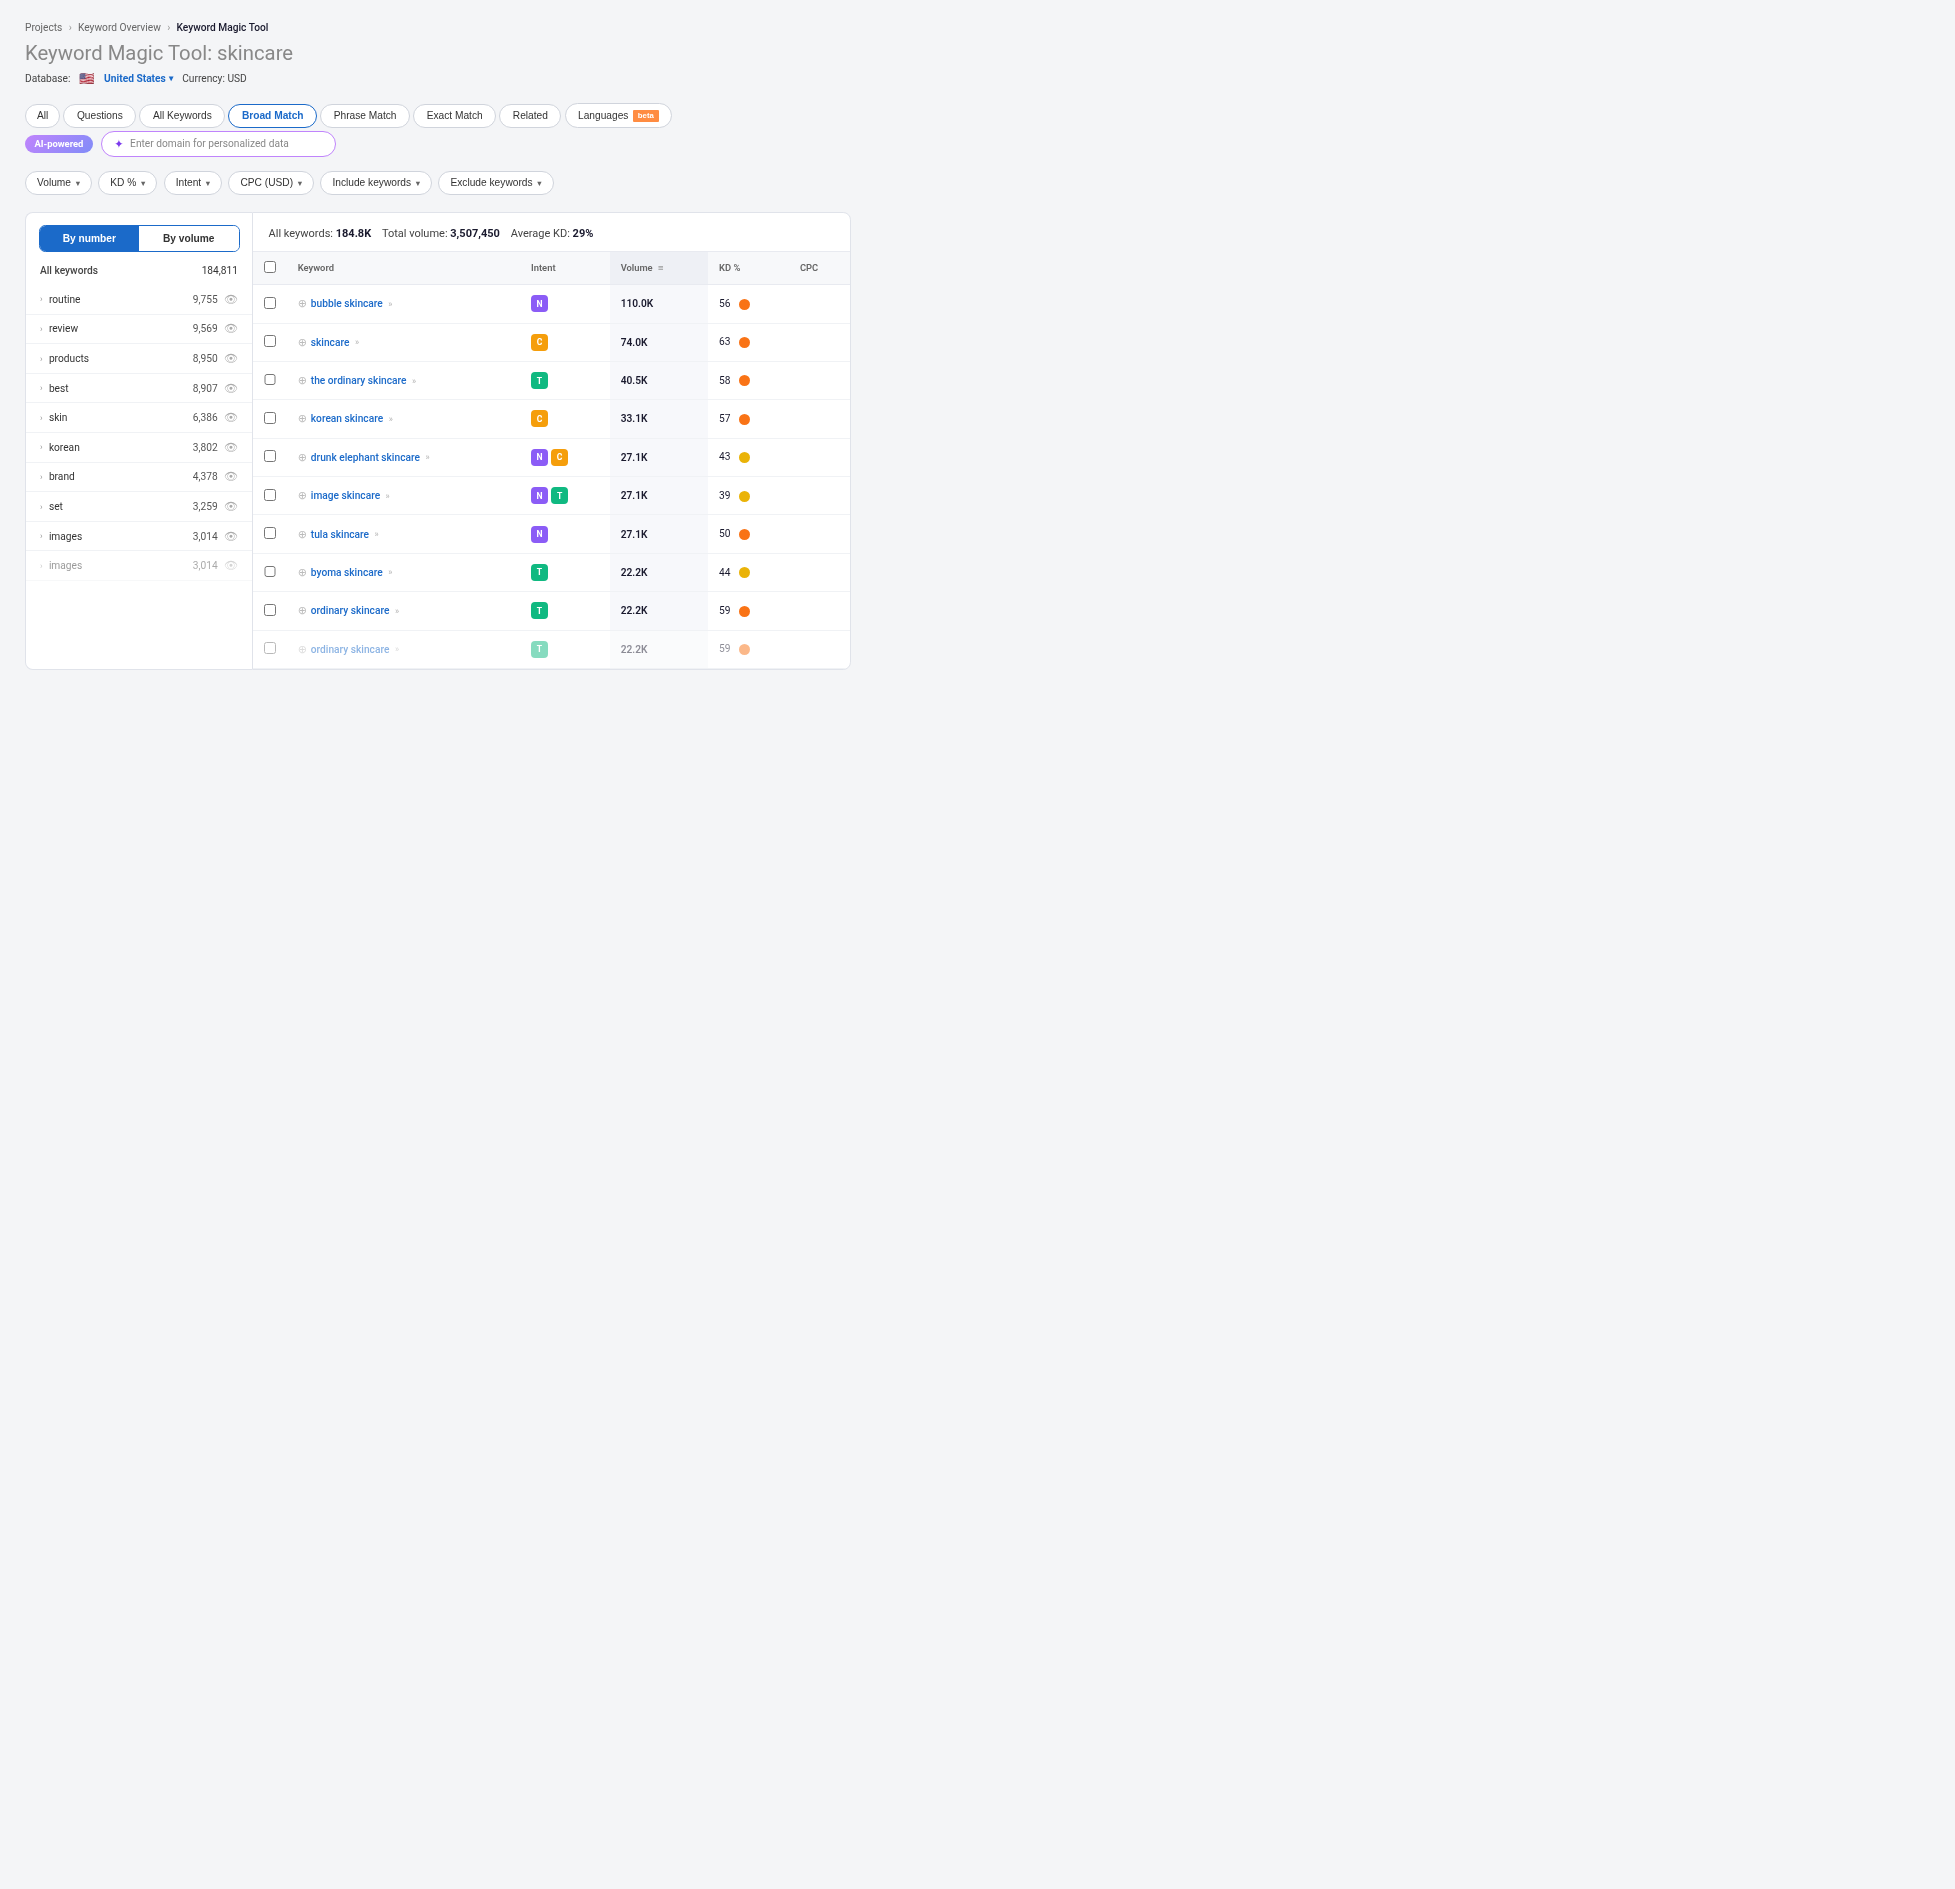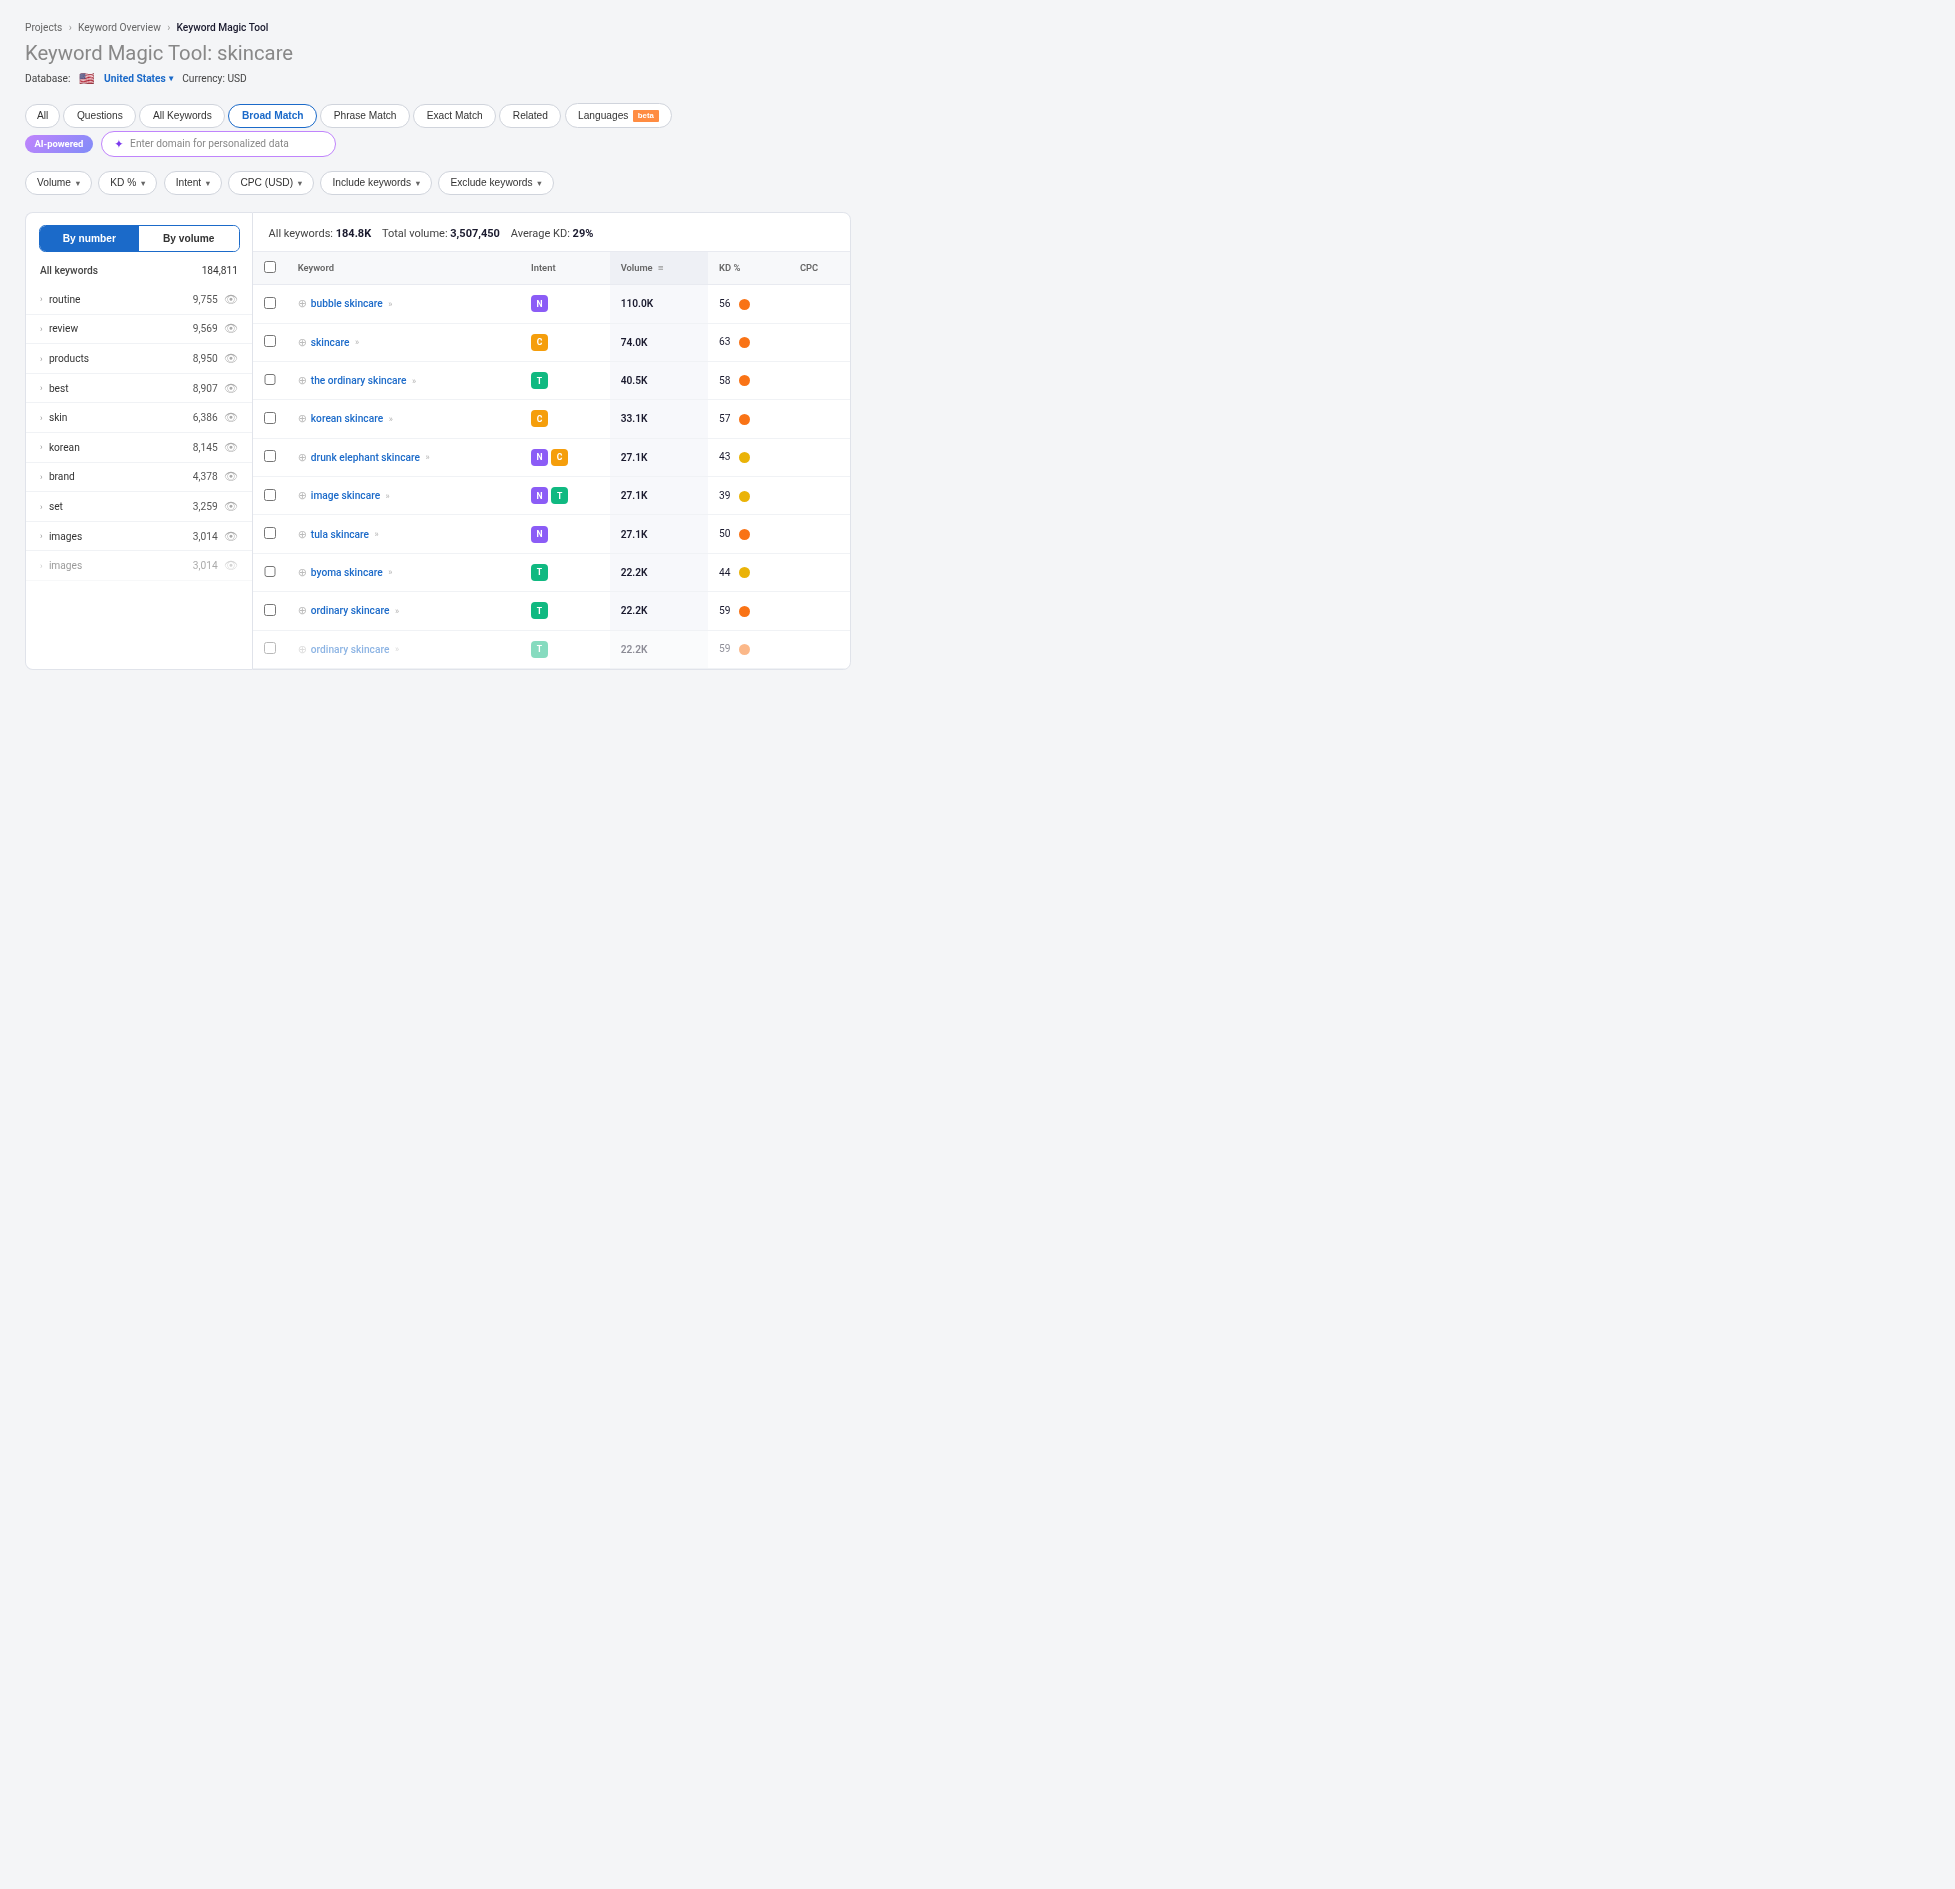--- a/index.html
+++ b/index.html
@@ -396,21 +396,21 @@
   </div>
           <div class="sidebar-item">
     <span class="sidebar-chevron">›</span>
     <span class="sidebar-item-label">skin</span>
     <span class="sidebar-item-count">6,386</span>
     <span class="eye-icon">👁</span>
   </div>
           <div class="sidebar-item">
     <span class="sidebar-chevron">›</span>
     <span class="sidebar-item-label">korean</span>
-    <span class="sidebar-item-count">8,145</span>
+    <span class="sidebar-item-count">3,802</span>
     <span class="eye-icon">👁</span>
   </div>
           <div class="sidebar-item">
     <span class="sidebar-chevron">›</span>
     <span class="sidebar-item-label">brand</span>
     <span class="sidebar-item-count">4,378</span>
     <span class="eye-icon">👁</span>
   </div>
           <div class="sidebar-item">
     <span class="sidebar-chevron">›</span>

